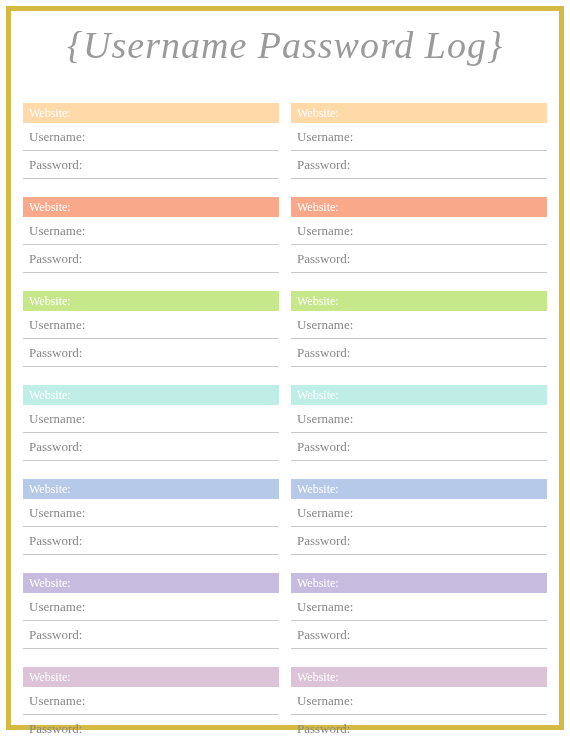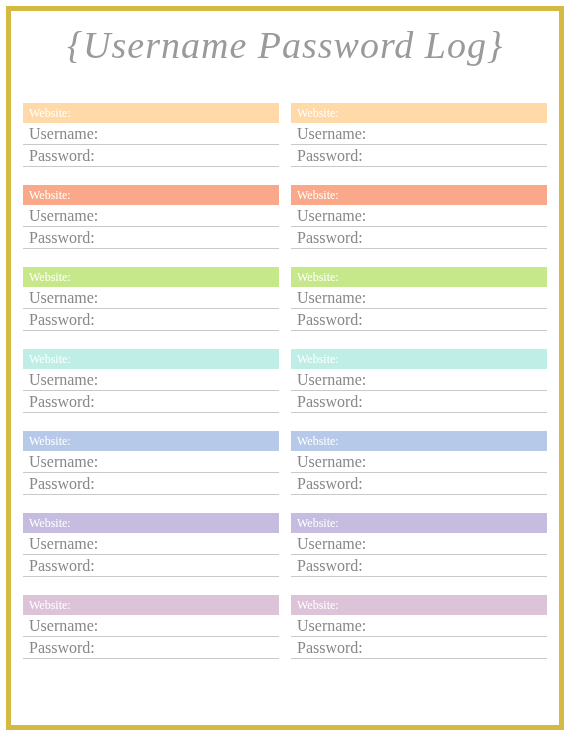--- a/index.html
+++ b/index.html
@@ -41,24 +41,24 @@
     .header-bar {
       height: 20px;
       padding: 0 6px;
       font-size: 12px;
       font-family: Georgia, serif;
       color: #fff;
       display: flex;
       align-items: center;
     }
     .field-row {
-      height: 22px;
+      height: 28px;
       border-bottom: 1px solid #c9c9c9;
       padding: 0 6px;
-      font-size: 16px;
+      font-size: 13px;
       color: #888;
       font-family: Georgia, serif;
       display: flex;
       align-items: center;
     }
     
     .c0 { background: #ffd9a8; }
     .c1 { background: #f9a98a; }
     .c2 { background: #c6e88b; }
     .c3 { background: #bfeee7; }

